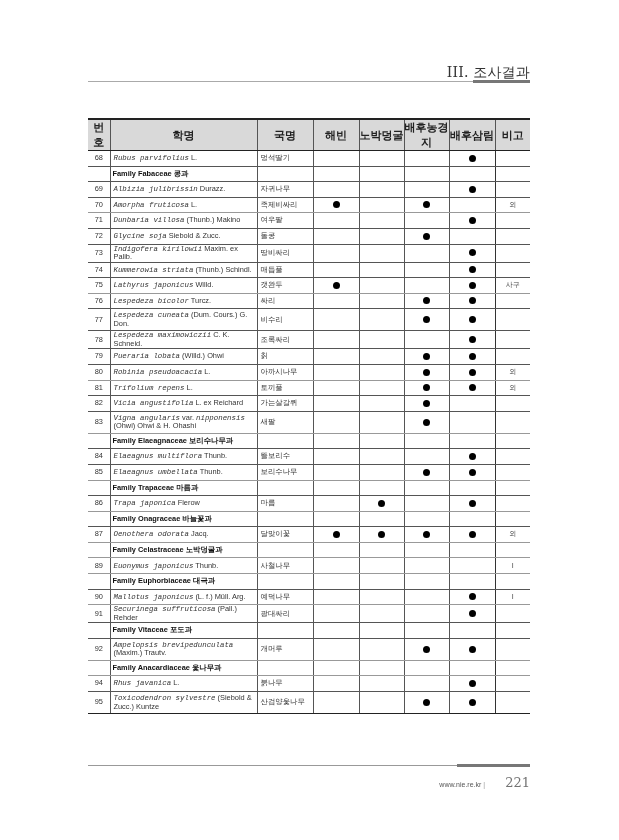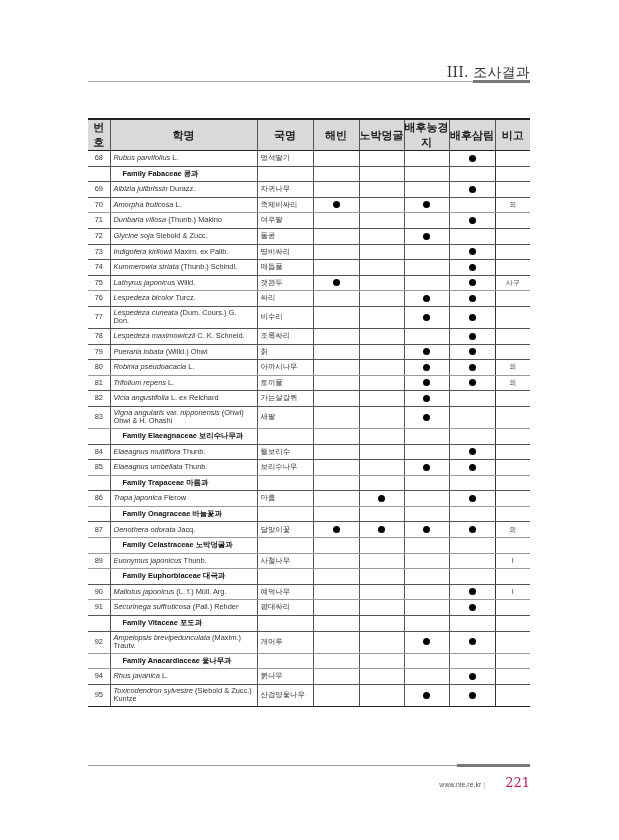--- a/index.html
+++ b/index.html
@@ -14,32 +14,32 @@
   thead tr { background:#d9d9d9; }
   thead th { height:21px; border-top:2px solid #222; border-bottom:1px solid #222;
              font-weight:bold; font-size:11px; color:#222; padding:0; text-align:center;
              border-left:1px solid #555; }
   thead th:first-child { border-left:none; }
   tbody td { border-bottom:1px solid #555; border-left:1px solid #555; padding:0 3px;
              height:14.6px; line-height:8.5px; vertical-align:middle; color:#333; }
   tbody td:first-child { border-left:none; text-align:center; padding:0; }
   tbody tr.dbl td { height:21px; }
   tbody tr.family td { font-weight:bold; color:#111; }
-  tbody tr.family td.fam-name { padding-left:12px; }
+  tbody tr.family td.fam-name { padding-left:2px; }
   tbody tr.sep td { border-bottom:1.5px solid #999; }
   tbody tr:last-child td { border-bottom:1.5px solid #222; }
   td.mk { text-align:center; padding:0; }
   td.note { text-align:center; font-size:7px; color:#444; padding:0; }
   td.col-bg { border-left:1.2px solid #333; }
   .dot { display:inline-block; width:7px; height:7px; border-radius:50%; background:#000; vertical-align:middle; }
-  i { font-style:italic; }
+  i { font-style:italic;font-family:Liberation Mono, monospace; }
   .foot-rule { position:absolute; left:88px; top:765px; width:442px; height:1px; background:#999; }
   .foot-rule-thick { position:absolute; left:457px; top:764px; width:73px; height:3px; background:#777; }
   .foot { position:absolute; right:89px; top:775px; font-size:7px; color:#555; }
-  .foot .pg { font-family:"DejaVu Serif", serif; font-size:13px; color:#be185d; margin-left:18px; }
+  .foot .pg { font-family:"DejaVu Serif", serif; font-size:13px; color:#737373; margin-left:18px; }
   .foot .sep { color:#999; margin:0 2px; font-size:7px; }
 </style>
 </head>
 <body>
 
 <div class="section-title">III. 조사결과</div>
 <div class="hdr-rule"></div>
 <div class="hdr-rule-thick"></div>
 
 <table>

